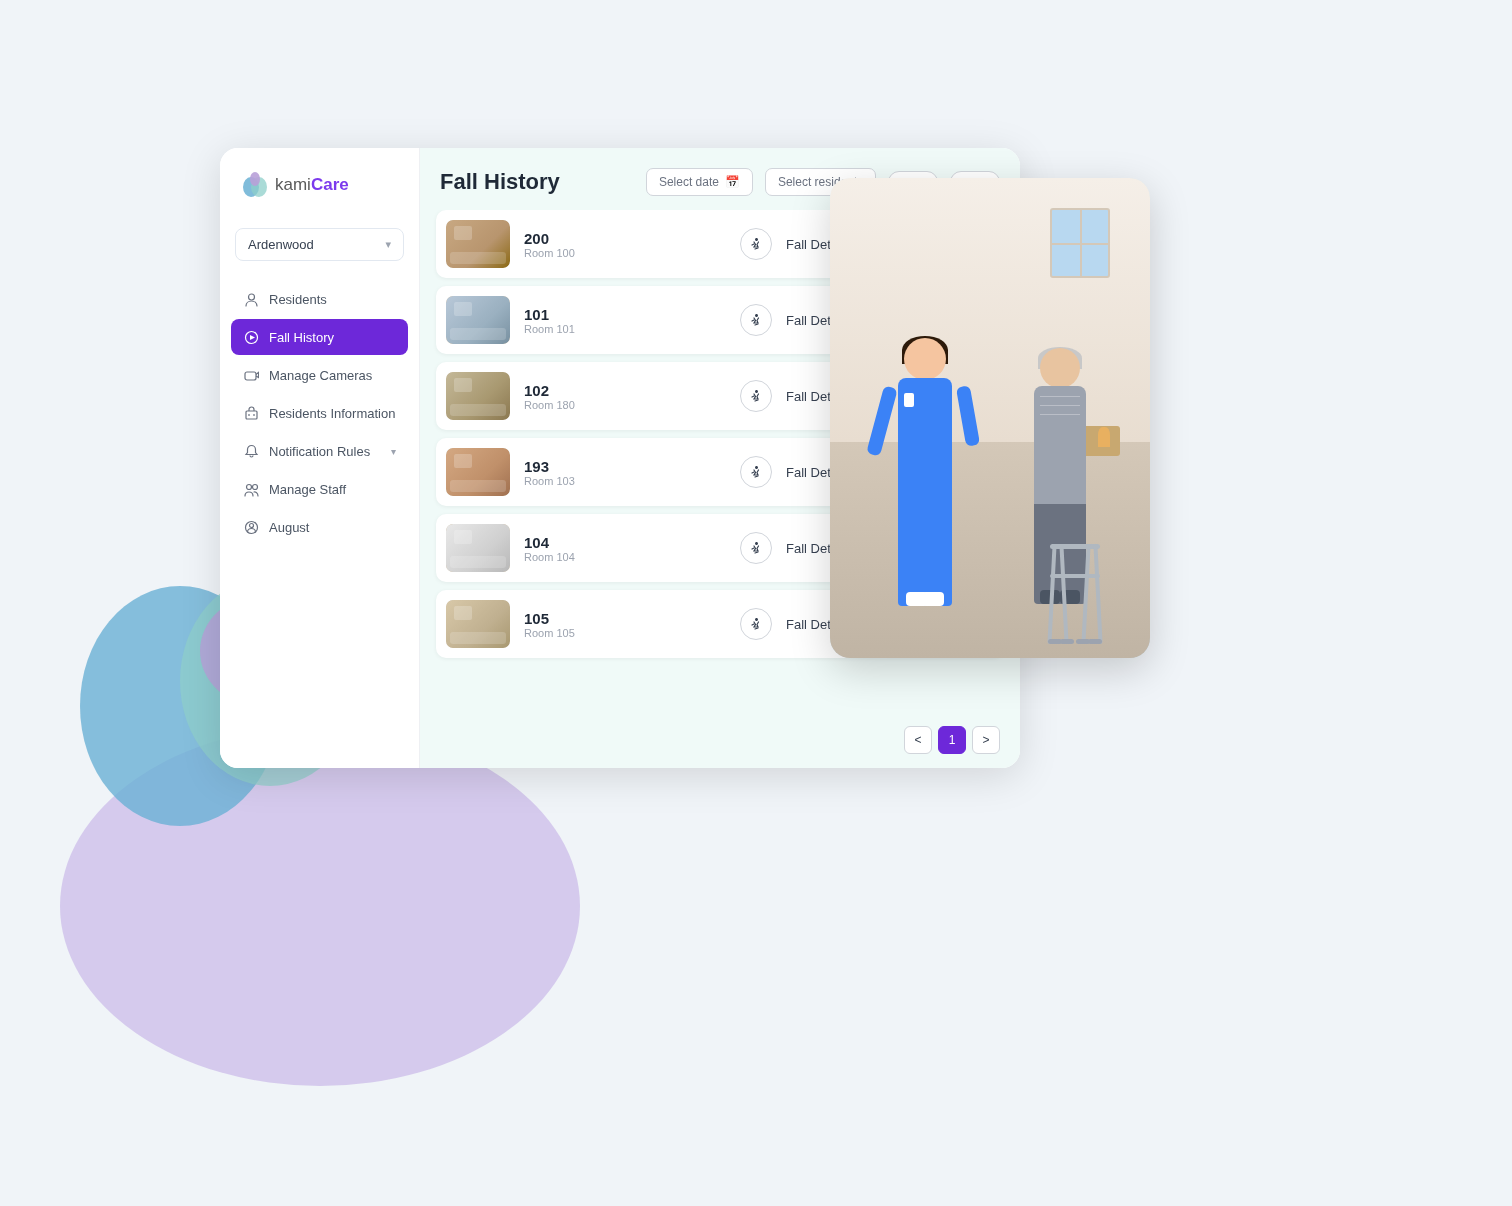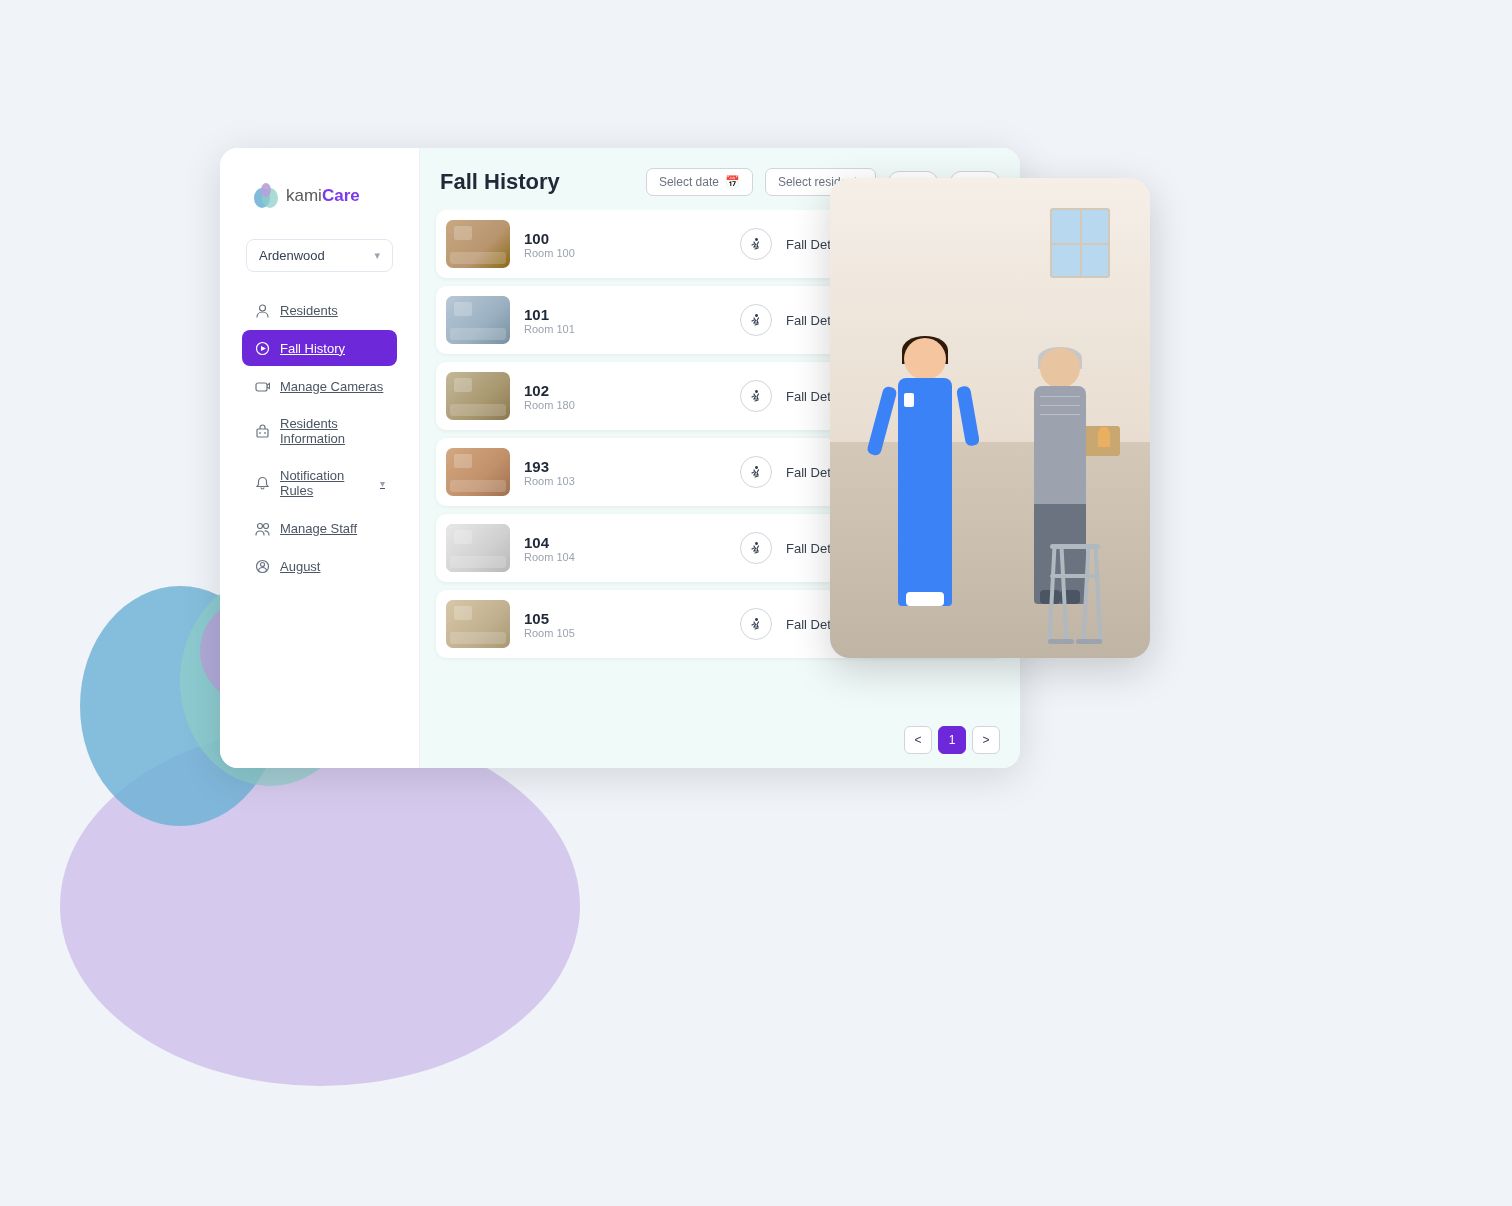--- a/index.html
+++ b/index.html
@@ -74,21 +74,21 @@
     }
 
     
     .sidebar {
       width: 200px;
       min-width: 200px;
       background: #ffffff;
       border-right: 1px solid #eef0f3;
       display: flex;
       flex-direction: column;
-      padding: 12px;
+      padding: 1px;
     }
     .sidebar-logo {
       display: flex;
       align-items: center;
       gap: 6px;
       padding: 22px 20px 18px 20px;
     }
     .logo-icon {
       width: 28px;
       height: 28px;
@@ -124,21 +124,20 @@
     .nav-item {
       display: flex;
       align-items: center;
       gap: 10px;
       padding: 10px 12px;
       border-radius: 8px;
       cursor: pointer;
       font-size: 13px;
       color: #4b5563;
       transition: background 0.15s;
-      text-decoration: underline;
     }
     .nav-item.active {
       background: #6d28d9;
       color: #ffffff;
     }
     .nav-item .nav-icon {
       width: 16px;
       height: 16px;
       flex-shrink: 0;
       display: flex;
@@ -819,21 +818,21 @@
 
     <div class="fall-list">
     <div class="fall-item">
       <div class="fall-thumb">
         <div style="width:100%;height:100%;background:linear-gradient(135deg, #c8a882 0%, #b8956e 60%, #8b6914 100%);border-radius:7px;position:relative;">
           <div style="position:absolute;bottom:4px;left:4px;right:4px;height:12px;background:rgba(255,255,255,0.18);border-radius:3px;"></div>
           <div style="position:absolute;top:6px;left:8px;width:18px;height:14px;background:rgba(255,255,255,0.22);border-radius:2px;"></div>
         </div>
       </div>
       <div class="fall-info">
-        <div class="room-number">100</div>
+        <div class="room-number">200</div>
         <div class="room-label">Room 100</div>
       </div>
       <div class="fall-icon-wrap">
         <svg width="16" height="16" viewBox="0 0 16 16" fill="none">
           <path d="M10 3.5c0 .83-.67 1.5-1.5 1.5S7 4.33 7 3.5 7.67 2 8.5 2 10 2.67 10 3.5z" fill="#374151"></path>
           <path d="M6 6l1.5 2.5L6 11h4l-1-2.5L10.5 6" stroke="#374151" stroke-width="1.2" stroke-linecap="round" fill="none"></path>
           <path d="M4 9l2-1" stroke="#374151" stroke-width="1.2" stroke-linecap="round"></path>
           <path d="M7 13l3-1" stroke="#374151" stroke-width="1.2" stroke-linecap="round"></path>
         </svg>
       </div>

